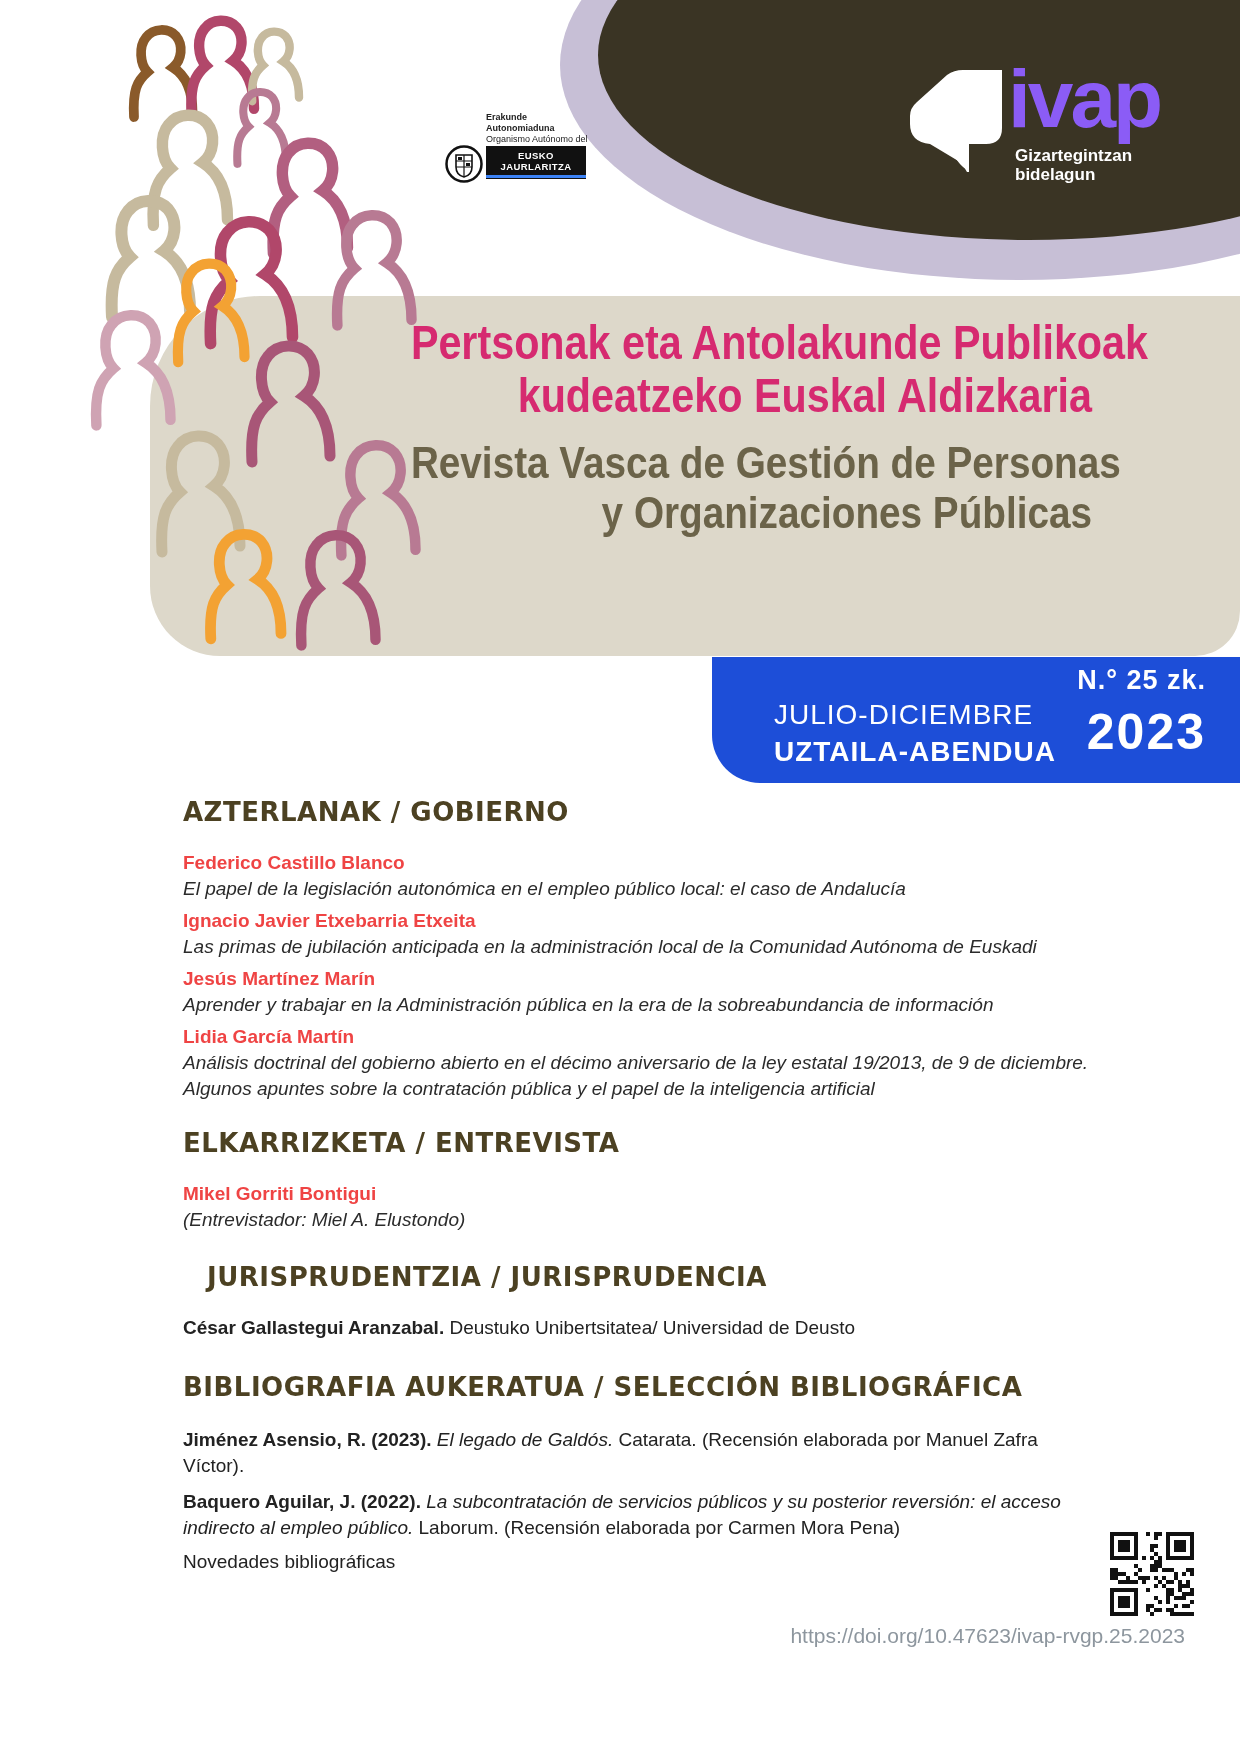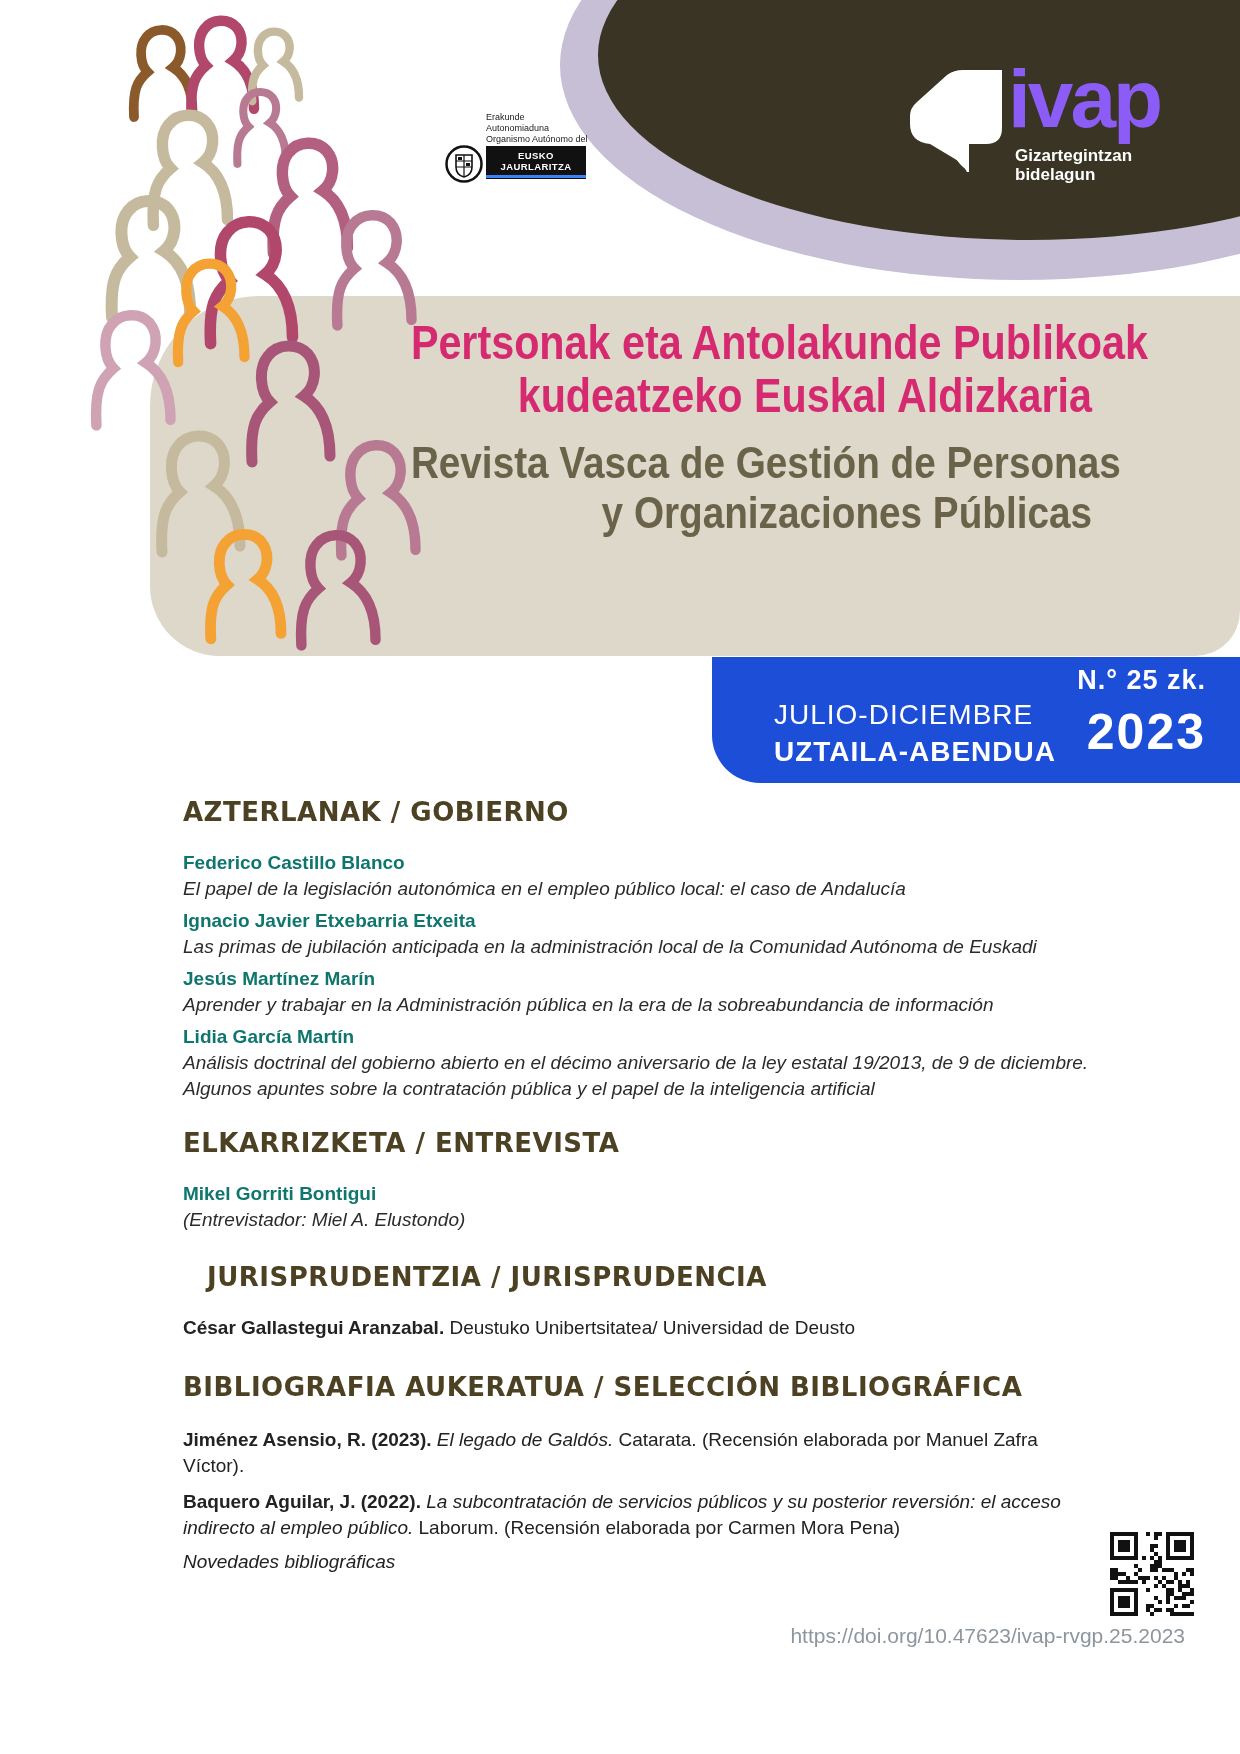--- a/index.html
+++ b/index.html
@@ -14,21 +14,21 @@
               border-radius:50%;z-index:4;}
   .beige-panel{left:150px;top:296px;width:1090px;height:360px;background:#ddd8ca;
                border-radius:110px 0 45px 70px;z-index:1;}
 
   
   .people{left:30px;top:0px;z-index:2;}
 
   
   .gov{left:408px;top:112px;width:180px;height:75px;z-index:5;}
   .gov-lines{position:absolute;left:78px;top:0;font-size:9px;line-height:11px;color:#222;}
-  .gov-lines .b{font-weight:normal;}
+  .gov-lines .b{font-weight:bold;}
   .gov-emblem{position:absolute;left:36px;top:32px;}
   .gov-bar{position:absolute;left:78px;top:34px;width:100px;height:33px;background:#111;
            color:#fff;text-align:center;font-weight:bold;font-size:9.5px;letter-spacing:.4px;}
   .gov-bar .l1{padding-top:4px;border-bottom:3px solid #3b82f6;padding-bottom:3px;}
   .gov-bar .l2{padding-top:3px;}
 
   
   .ivap{z-index:5;color:#fff;}
   .ivap-word{left:1008px;top:52px;font-size:82px;font-weight:800;letter-spacing:-3px;z-index:5;color:#8b5cf6;}
   .ivap-tag{left:1015px;top:146px;font-size:17px;font-weight:bold;line-height:19px;z-index:5;color:#fff;}
@@ -52,27 +52,27 @@
 
   
   .sec{left:183px;width:912px;z-index:6;}
   .sec-h{font-family:"DejaVu Sans","Liberation Sans",sans-serif;font-size:26px;line-height:31px;
          font-weight:800;letter-spacing:.5px;color:#4c4122;}
   .s1{top:797px;} .s1 .sec-h{margin-bottom:22px;}
   .s2{top:1128px;} .s2 .sec-h{margin-bottom:22px;}
   .s3{top:1262px;} .s3 .sec-h{margin-bottom:22px;margin-left:24px;}
   .s4{top:1372px;} .s4 .sec-h{margin-bottom:24px;}
   .entry{margin-bottom:6px;font-size:19px;line-height:26px;}
-  .entry .au{font-weight:bold;color:#0f766e;}
+  .entry .au{font-weight:bold;color:#ef4444;}
   .entry .ti{font-style:italic;color:#2b2b2b;}
   .line{font-size:19px;line-height:26px;}
   .bib{margin-bottom:10px;font-size:19px;line-height:26px;}
   .bib .ref{font-weight:bold;}
   .bib .wk{font-style:italic;}
-  .note-it{font-style:italic;font-size:19px;}
+  .note-it{font-size:19px;}
 
   
   .qr{left:1110px;top:1532px;width:84px;height:84px;z-index:6;}
   .doi{top:1624px;right:55px;font-size:21px;color:#8d969e;z-index:6;text-decoration:none;}
 </style>
 </head>
 <body>
 
 <div class="page">
 

